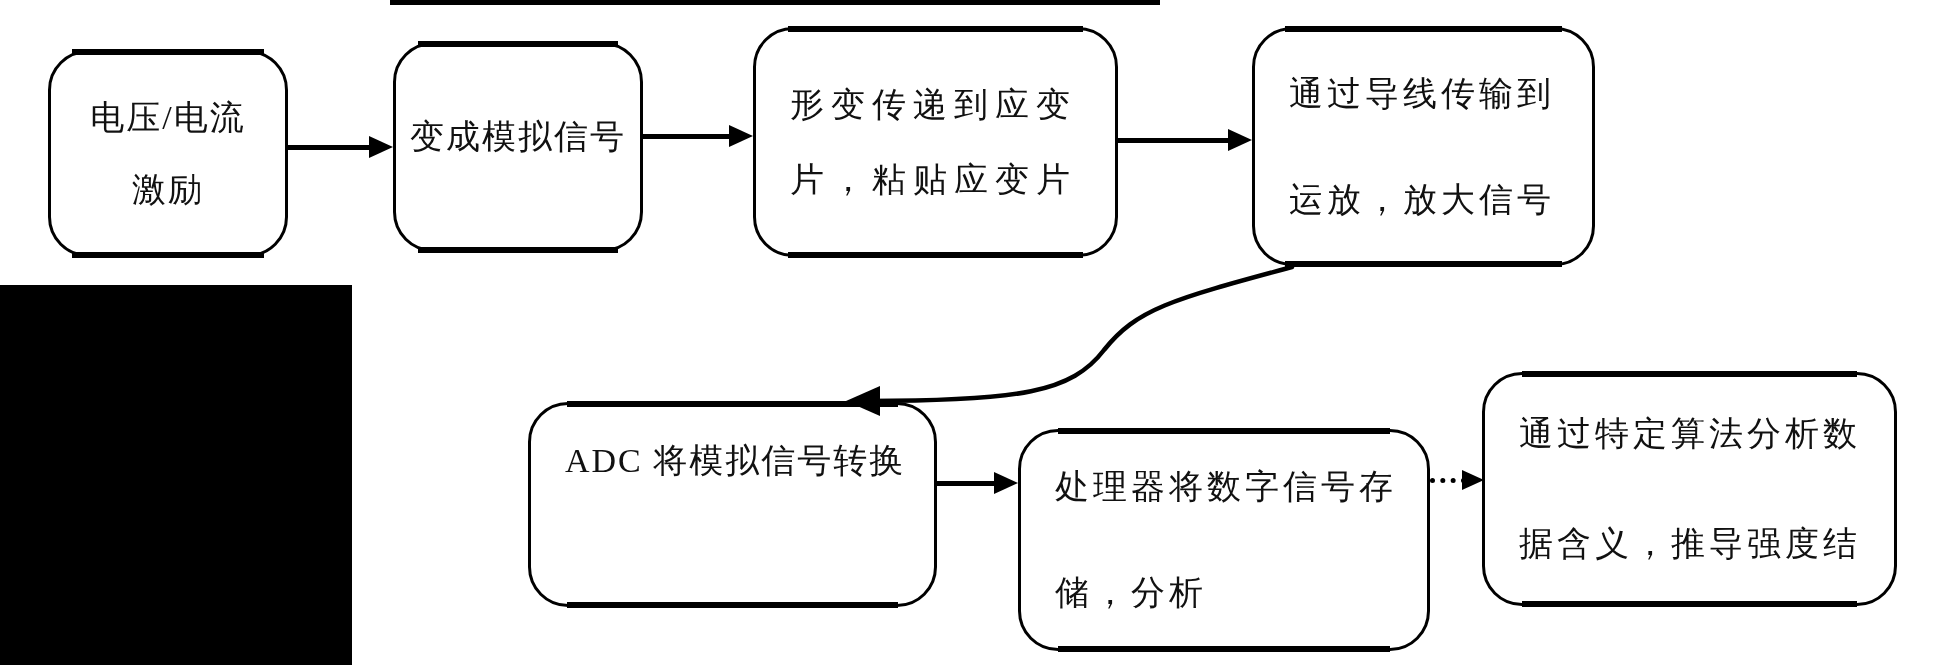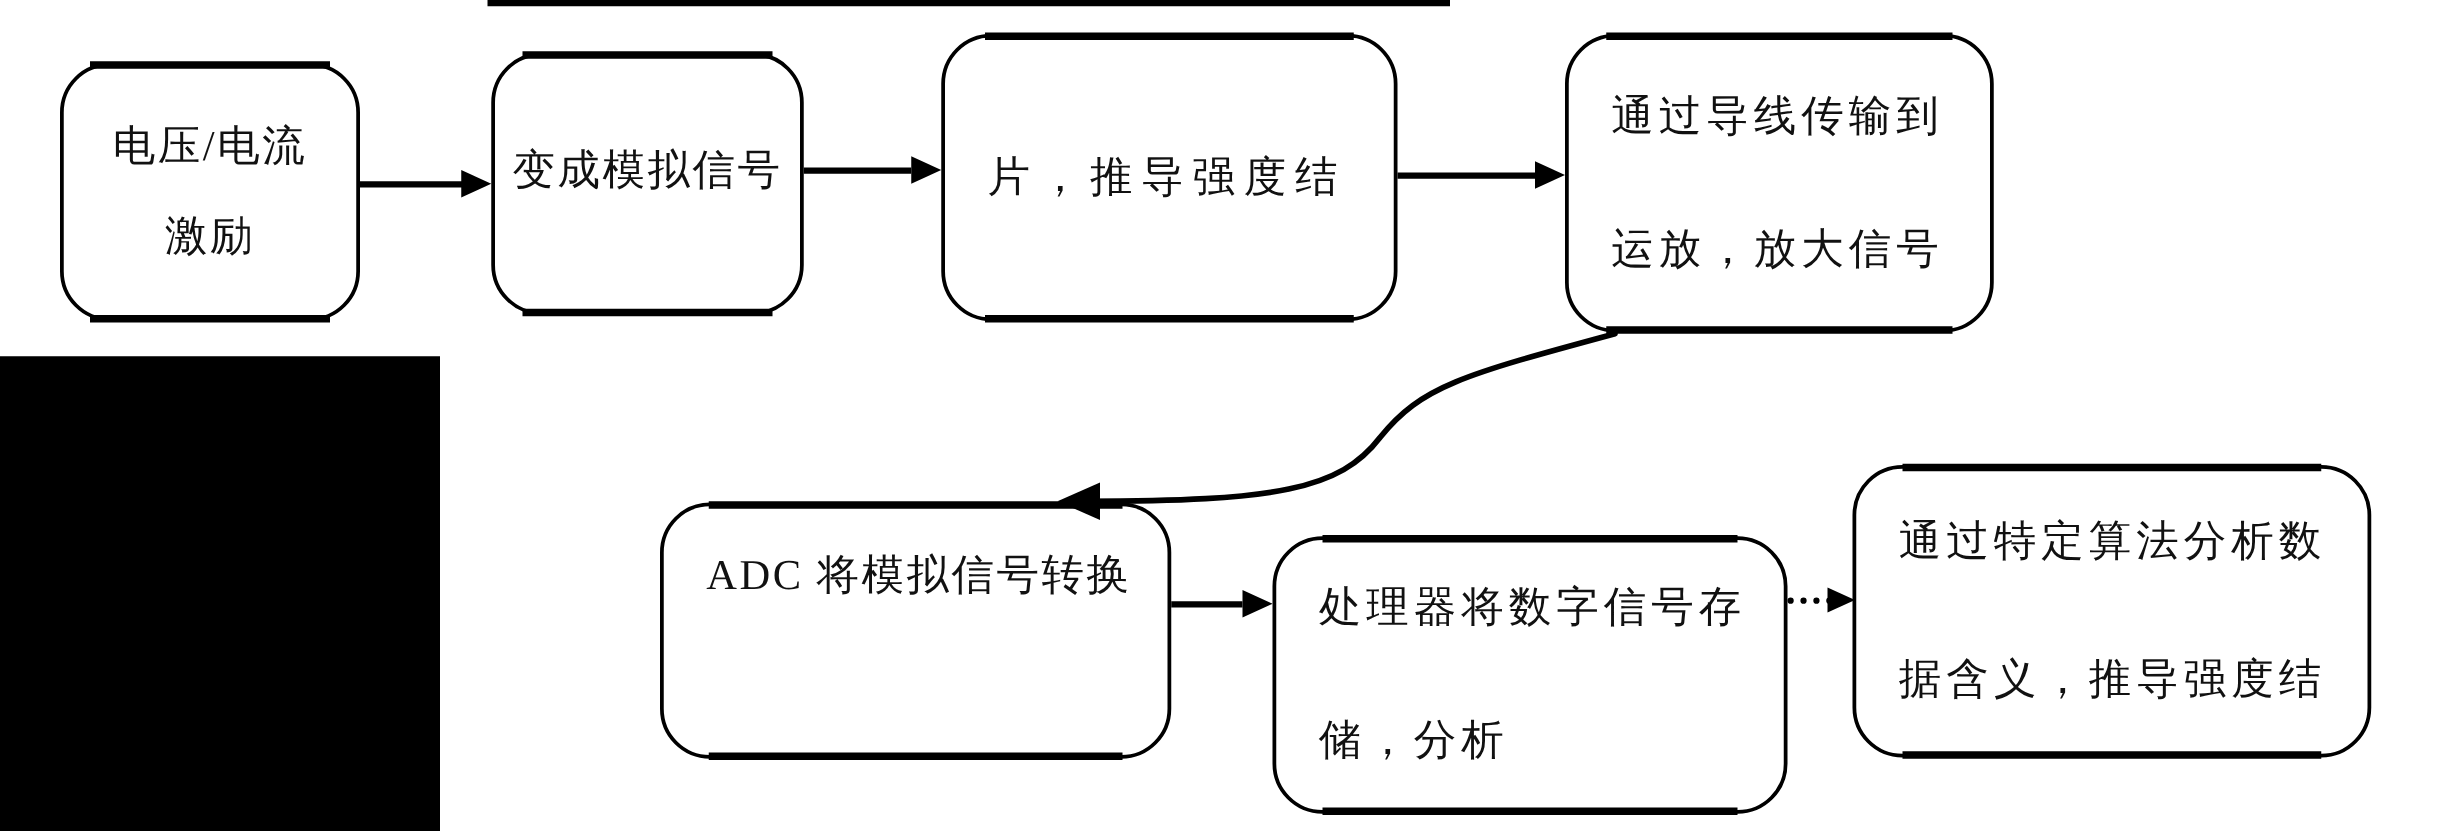--- a/index.html
+++ b/index.html
@@ -81,21 +81,22 @@
   <div class="box t-center ls-1" id="box-excitation">
     <span class="line">电压/电流</span>
     <span class="line">激励</span>
   </div>
 
   <div class="box t-center ls-1" id="box-gauge">
     <span class="line">变成模拟信号</span>
   </div>
 
   <div class="box t-left ls-3" id="box-deform">
-    <span class="line">片，推导强度结</span>
+    <span class="line">形变传递到应变</span>
+    <span class="line">片，粘贴应变片</span>
   </div>
 
   <div class="box t-left ls-2" id="box-opamp">
     <span class="line">通过导线传输到</span>
     <span class="line">运放，放大信号</span>
   </div>
 
   <div class="box t-left ls-1" id="box-adc">
     <span class="line">ADC 将模拟信号转换</span>
   </div>

